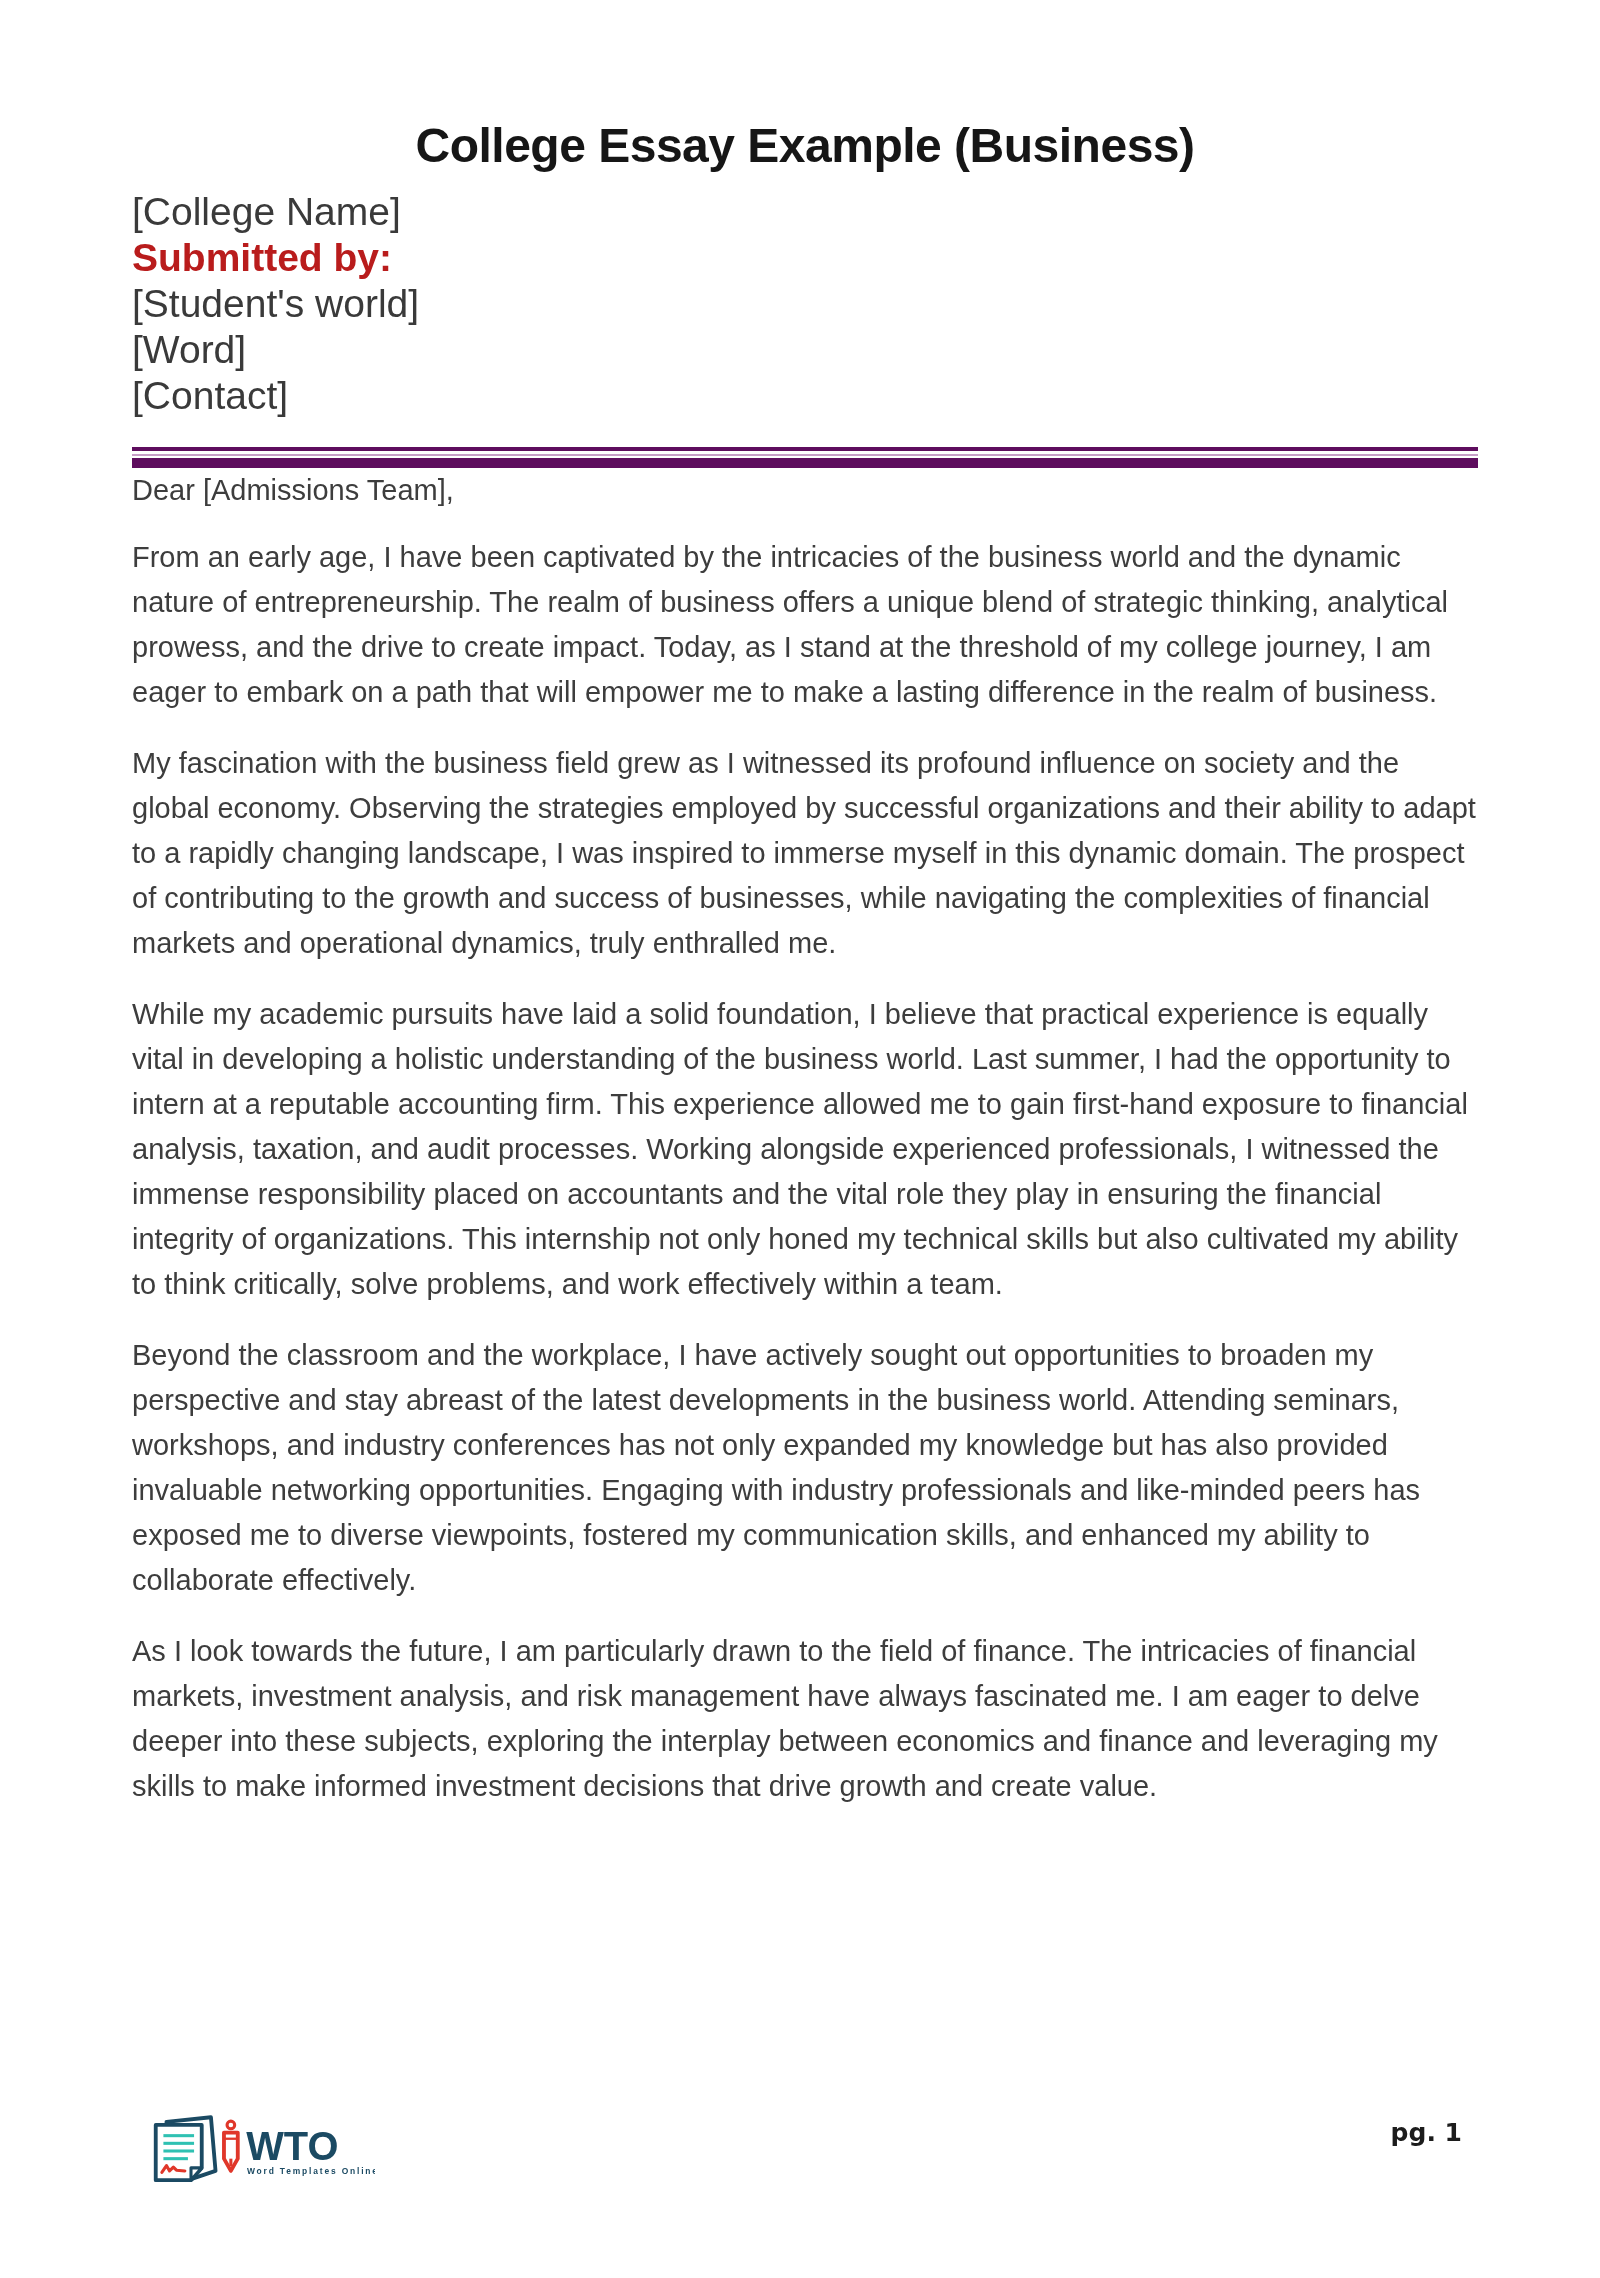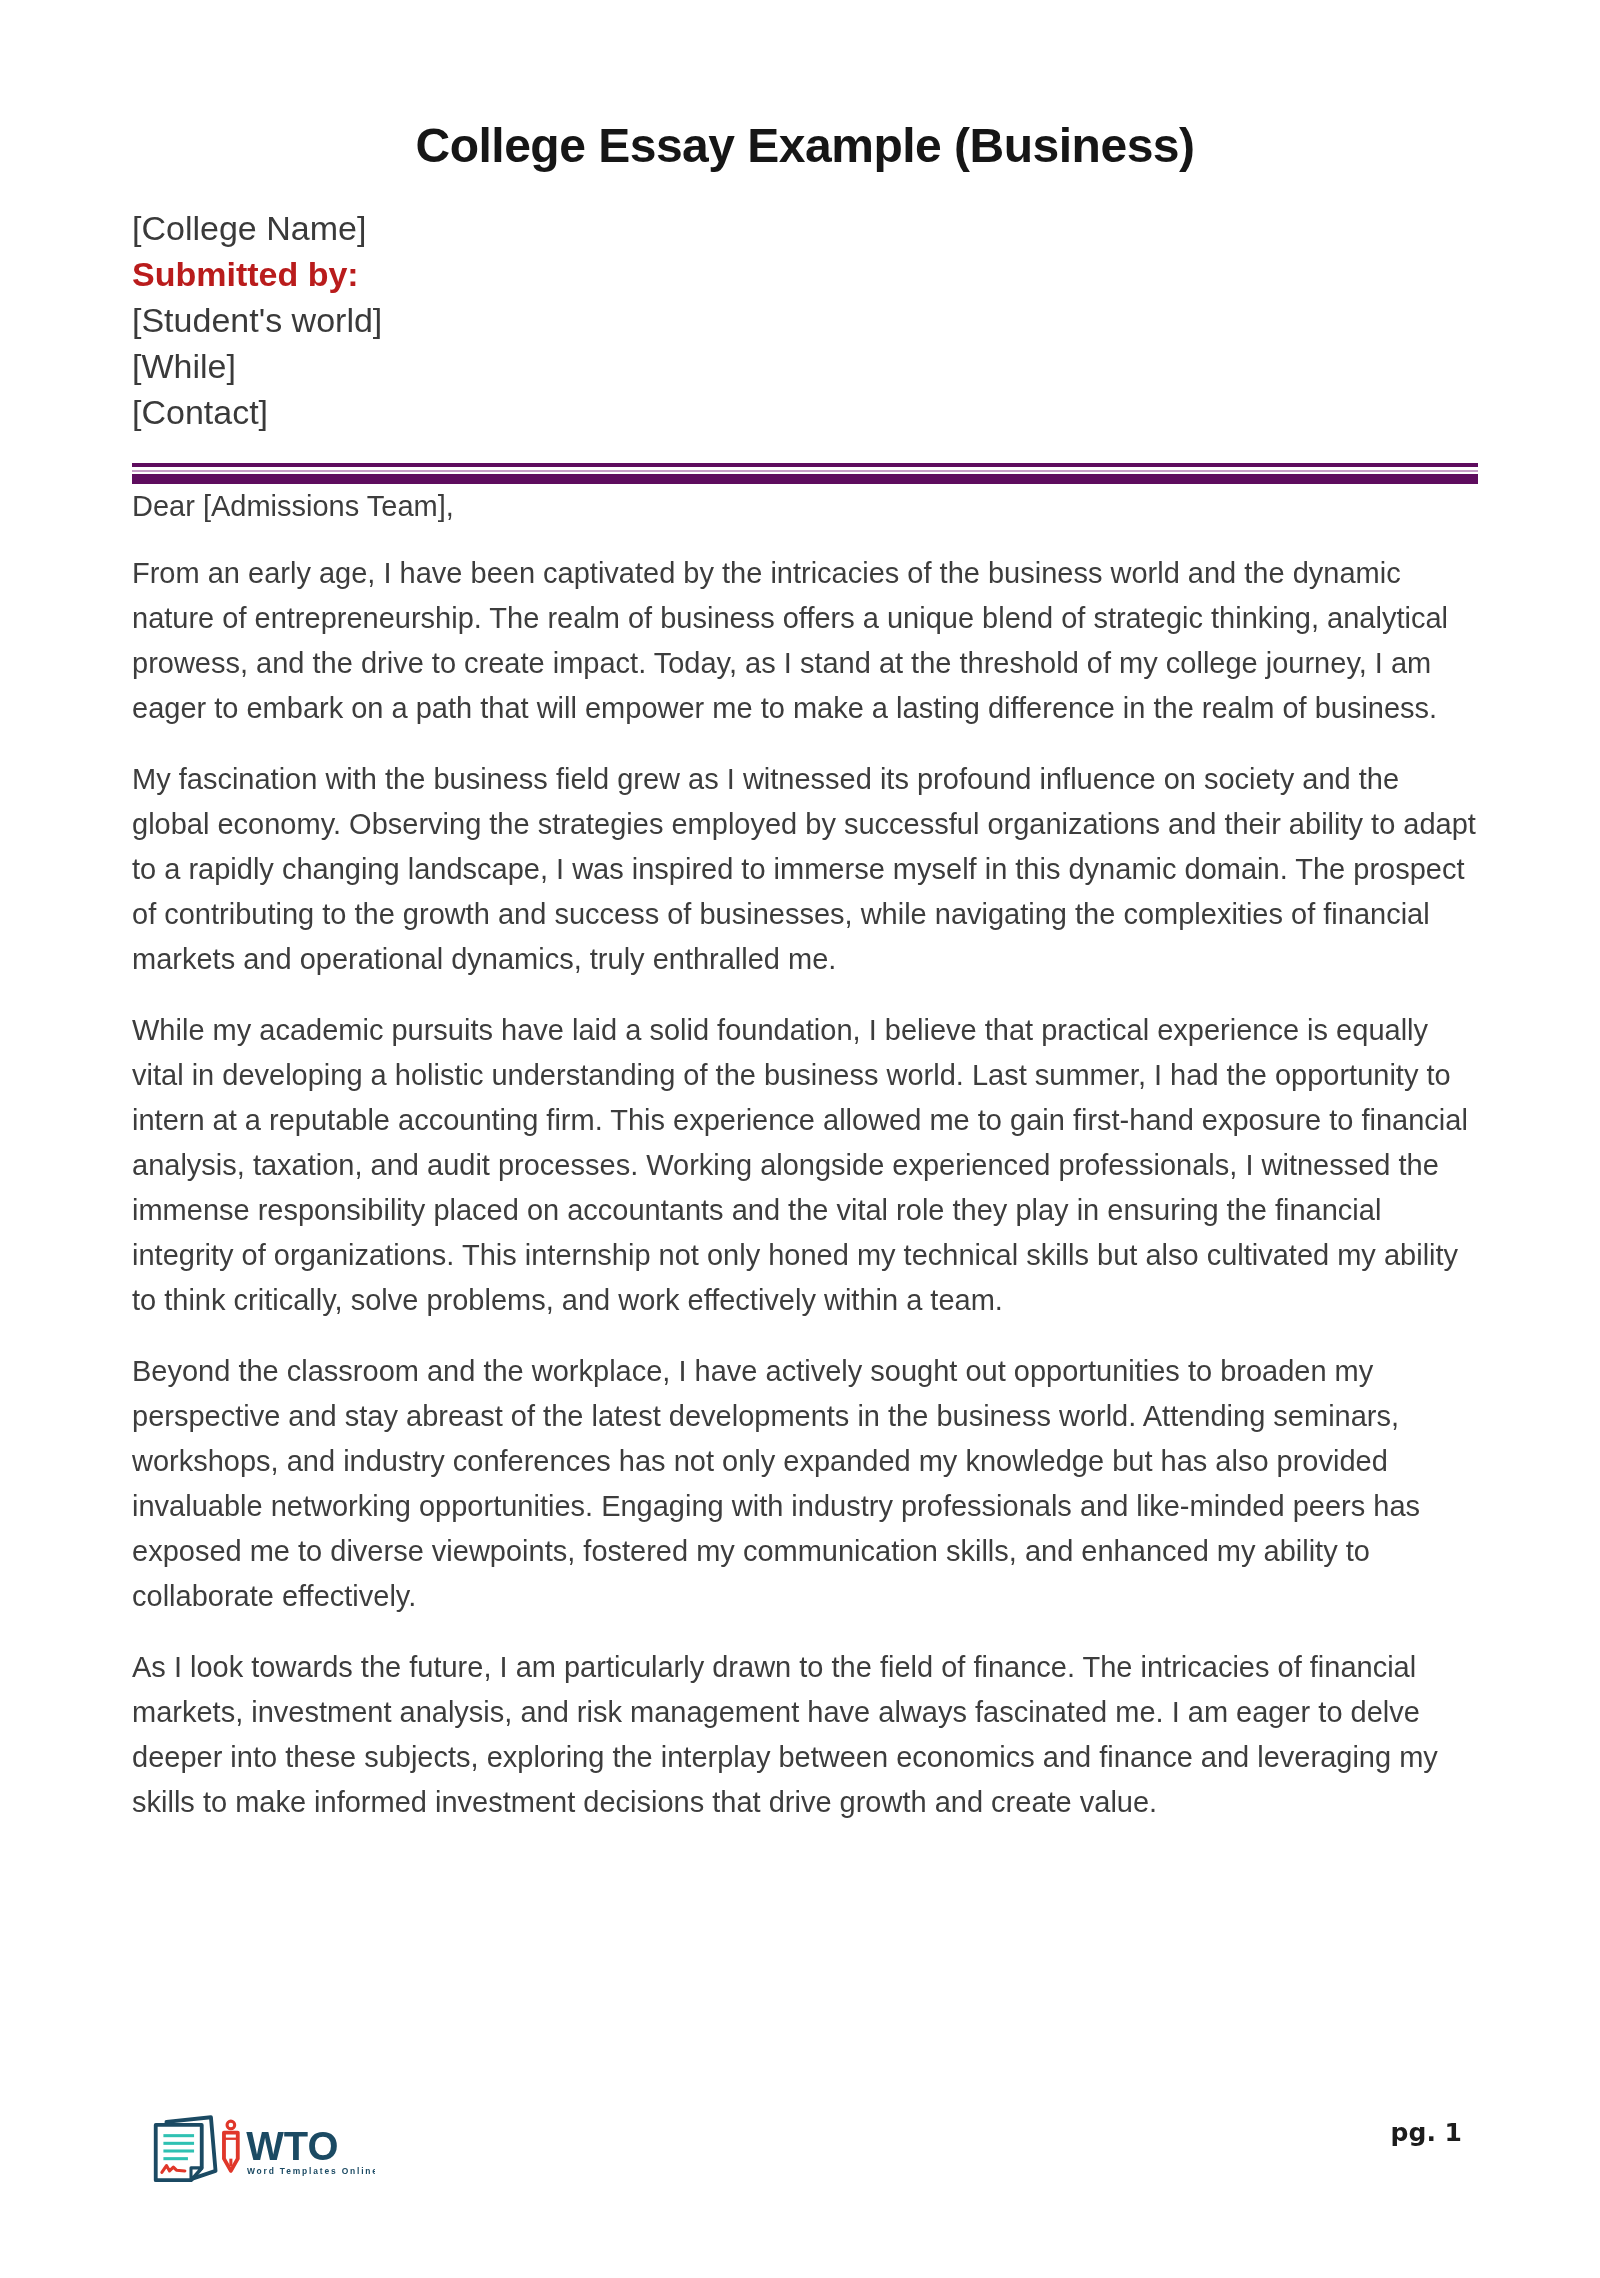--- a/index.html
+++ b/index.html
@@ -22,22 +22,22 @@
   .doc-title {
     margin: 0;
     padding-top: 118px;
     text-align: center;
     font-size: 48px;
     font-weight: bold;
     color: #161616;
     letter-spacing: -0.5px;
   }
   .header-block {
-    margin-top: 32px;
-    font-size: 34px;
+    margin-top: 16px;
+    font-size: 39px;
     line-height: 46px;
     color: #3a3a3a;
   }
   .header-line { white-space: pre; }
   .bold { font-weight: bold; color: #b91c1c; }
   .divider { margin-top: 28px; width: 100%; }
   .divider .bar-thin   { height: 4px;  background: #5e0d5e; }
   .divider .bar-gap    { height: 3px;  background: #ffffff; }
   .divider .bar-hair   { height: 2px;  background: #c79ec7; }
   .divider .bar-gap2   { height: 2px;  background: #ffffff; }
@@ -73,21 +73,21 @@
 
 <div class="page">
   <div class="content">
 
     <h1 class="doc-title">College Essay Example (Business)</h1>
 
     <div class="header-block">
       <div class="header-line">[College Name]</div>
       <div class="header-line bold">Submitted by:</div>
       <div class="header-line">[Student's world]</div>
-      <div class="header-line">[While]</div>
+      <div class="header-line">[Word]</div>
       <div class="header-line">[Contact]</div>
     </div>
 
     <div class="divider">
       <div class="bar-thin"></div>
       <div class="bar-gap"></div>
       <div class="bar-hair"></div>
       <div class="bar-gap2"></div>
       <div class="bar-thick"></div>
     </div>

